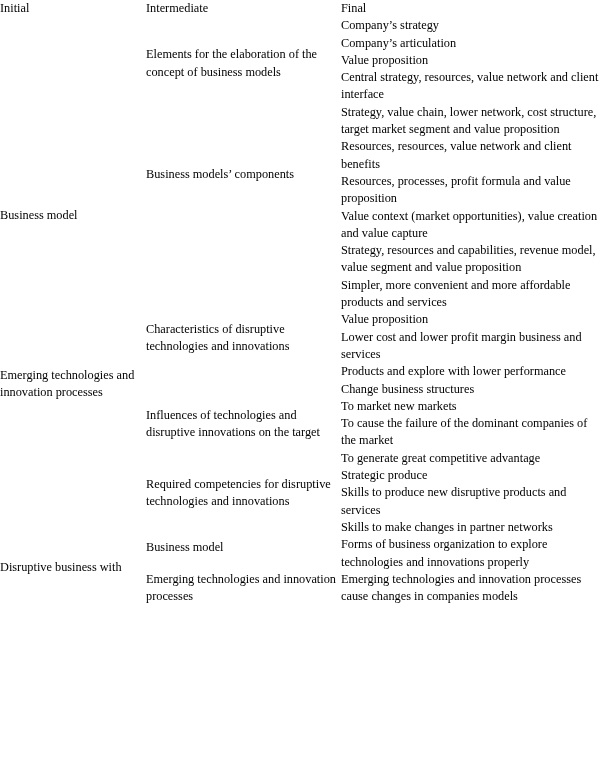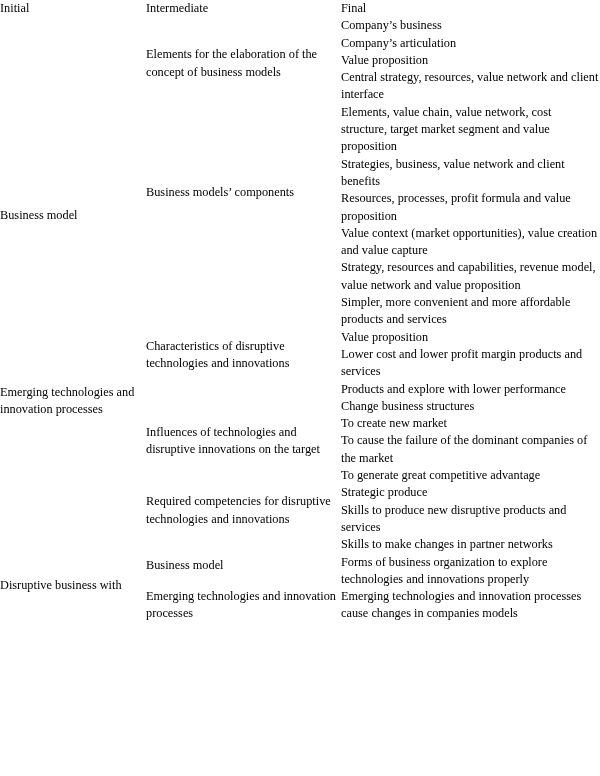--- a/index.html
+++ b/index.html
@@ -89,66 +89,66 @@
     <tr class="item-row">
       <td class="cell-initial" rowspan="9">
         <div style="height:190px;"></div>
         <span class="blk">Business model</span>
       </td>
       <td class="cell-intermediate" rowspan="5">
         <div style="height:29px;"></div>
         <span class="blk">Elements for the elaboration of the concept of business models</span>
       </td>
       <td class="cell-final">
-        <span class="blk">Company’s business</span>
+        <span class="blk">Company’s strategy</span>
       </td>
     </tr>
     <tr class="item-row">
       <td class="cell-final pad-top-sm">
         <span class="blk">Company’s articulation</span>
       </td>
     </tr>
     <tr class="item-row">
       <td class="cell-final pad-top-sm">
         <span class="blk">Value proposition</span>
       </td>
     </tr>
     <tr class="item-row">
       <td class="cell-final pad-top-sm">
         <span class="blk">Central strategy, resources, value network and client interface</span>
       </td>
     </tr>
     <tr class="item-row">
       <td class="cell-final pad-top-sm">
-        <span class="blk">Elements, value chain, value network, cost structure, target market segment and value proposition</span>
+        <span class="blk">Strategy, value chain, lower network, cost structure, target market segment and value proposition</span>
       </td>
     </tr>
 
     <tr class="item-row">
       <td class="cell-intermediate" rowspan="4">
         <div style="height:28px;"></div>
         <span class="blk">Business models’ components</span>
       </td>
       <td class="cell-final pad-top-sm">
-        <span class="blk">Strategies, business, value network and client benefits</span>
+        <span class="blk">Resources, resources, value network and client benefits</span>
       </td>
     </tr>
     <tr class="item-row">
       <td class="cell-final pad-top-sm">
         <span class="blk">Resources, processes, profit formula and value proposition</span>
       </td>
     </tr>
     <tr class="item-row">
       <td class="cell-final pad-top-sm">
         <span class="blk">Value context (market opportunities), value creation and value capture</span>
       </td>
     </tr>
     <tr class="item-row">
       <td class="cell-final pad-top-sm">
-        <span class="blk">Strategy, resources and capabilities, revenue model, value network and value proposition</span>
+        <span class="blk">Strategy, resources and capabilities, revenue model, value segment and value proposition</span>
       </td>
     </tr>
 
     <tr class="item-row">
       <td class="cell-initial" rowspan="11">
         <div style="height:90px;"></div>
         <span class="blk">Emerging technologies and innovation processes</span>
       </td>
       <td class="cell-intermediate" rowspan="4">
         <div style="height:44px;"></div>
@@ -158,41 +158,41 @@
         <span class="blk">Simpler, more convenient and more affordable products and services</span>
       </td>
     </tr>
     <tr class="item-row">
       <td class="cell-final pad-top-sm">
         <span class="blk">Value proposition</span>
       </td>
     </tr>
     <tr class="item-row">
       <td class="cell-final pad-top-sm">
-        <span class="blk">Lower cost and lower profit margin products and services</span>
+        <span class="blk">Lower cost and lower profit margin business and services</span>
       </td>
     </tr>
     <tr class="item-row">
       <td class="cell-final pad-top-sm">
         <span class="blk">Products and explore with lower performance</span>
       </td>
     </tr>
 
     <tr class="item-row">
       <td class="cell-intermediate" rowspan="4">
         <div style="height:26px;"></div>
         <span class="blk">Influences of technologies and disruptive innovations on the target</span>
       </td>
       <td class="cell-final pad-top-sm">
         <span class="blk">Change business structures</span>
       </td>
     </tr>
     <tr class="item-row">
       <td class="cell-final pad-top-sm">
-        <span class="blk">To create new market</span>
+        <span class="blk">To market new markets</span>
       </td>
     </tr>
     <tr class="item-row">
       <td class="cell-final pad-top-sm">
         <span class="blk">To cause the failure of the dominant companies of the market</span>
       </td>
     </tr>
     <tr class="item-row">
       <td class="cell-final pad-top-sm">
         <span class="blk">To generate great competitive advantage</span>

